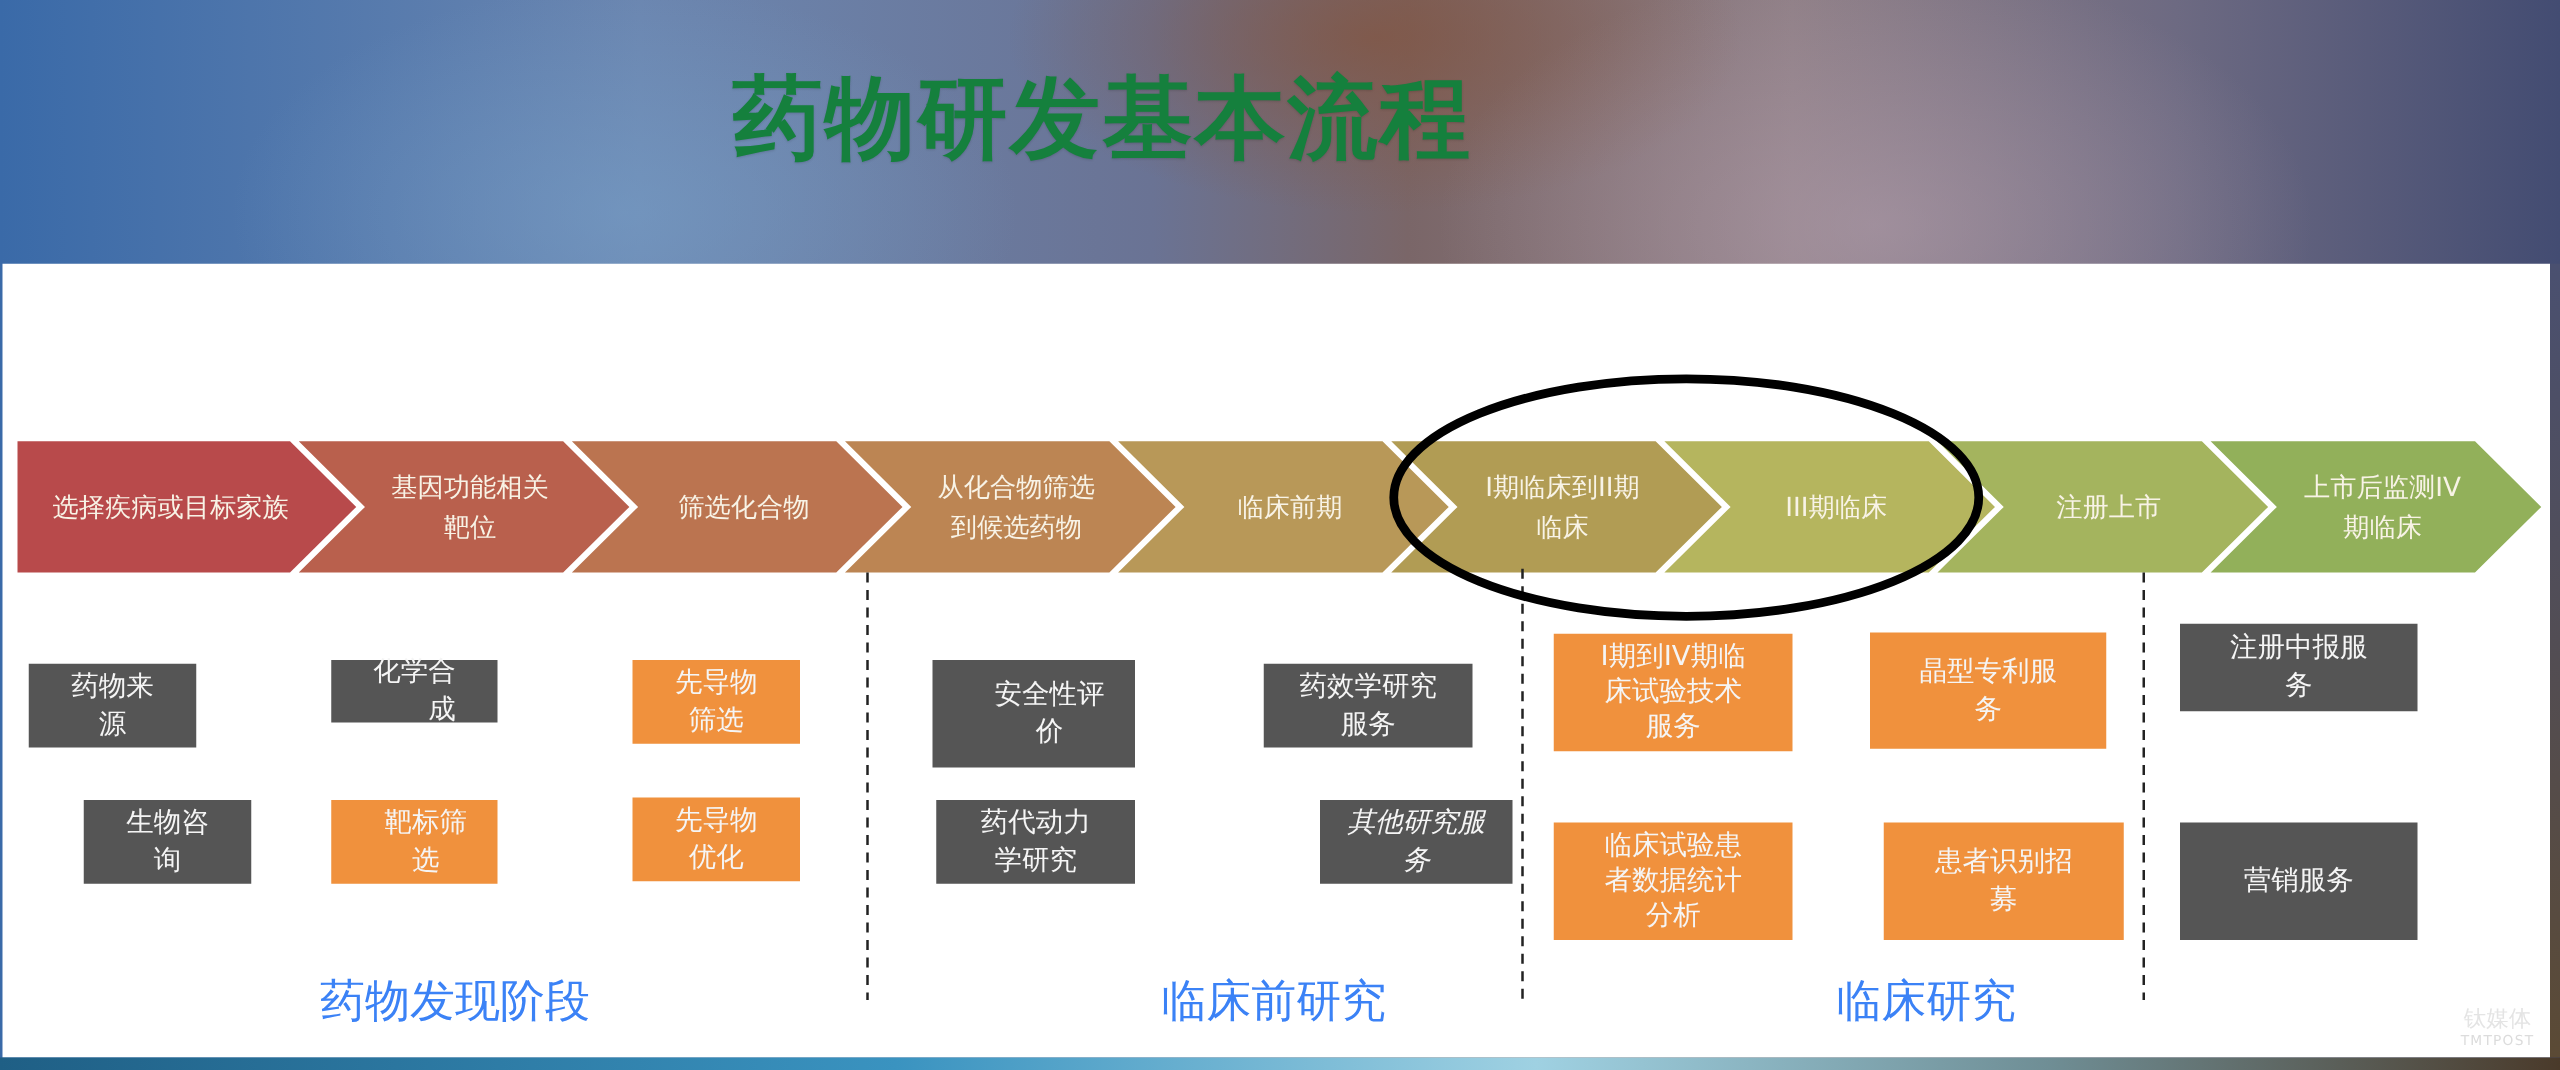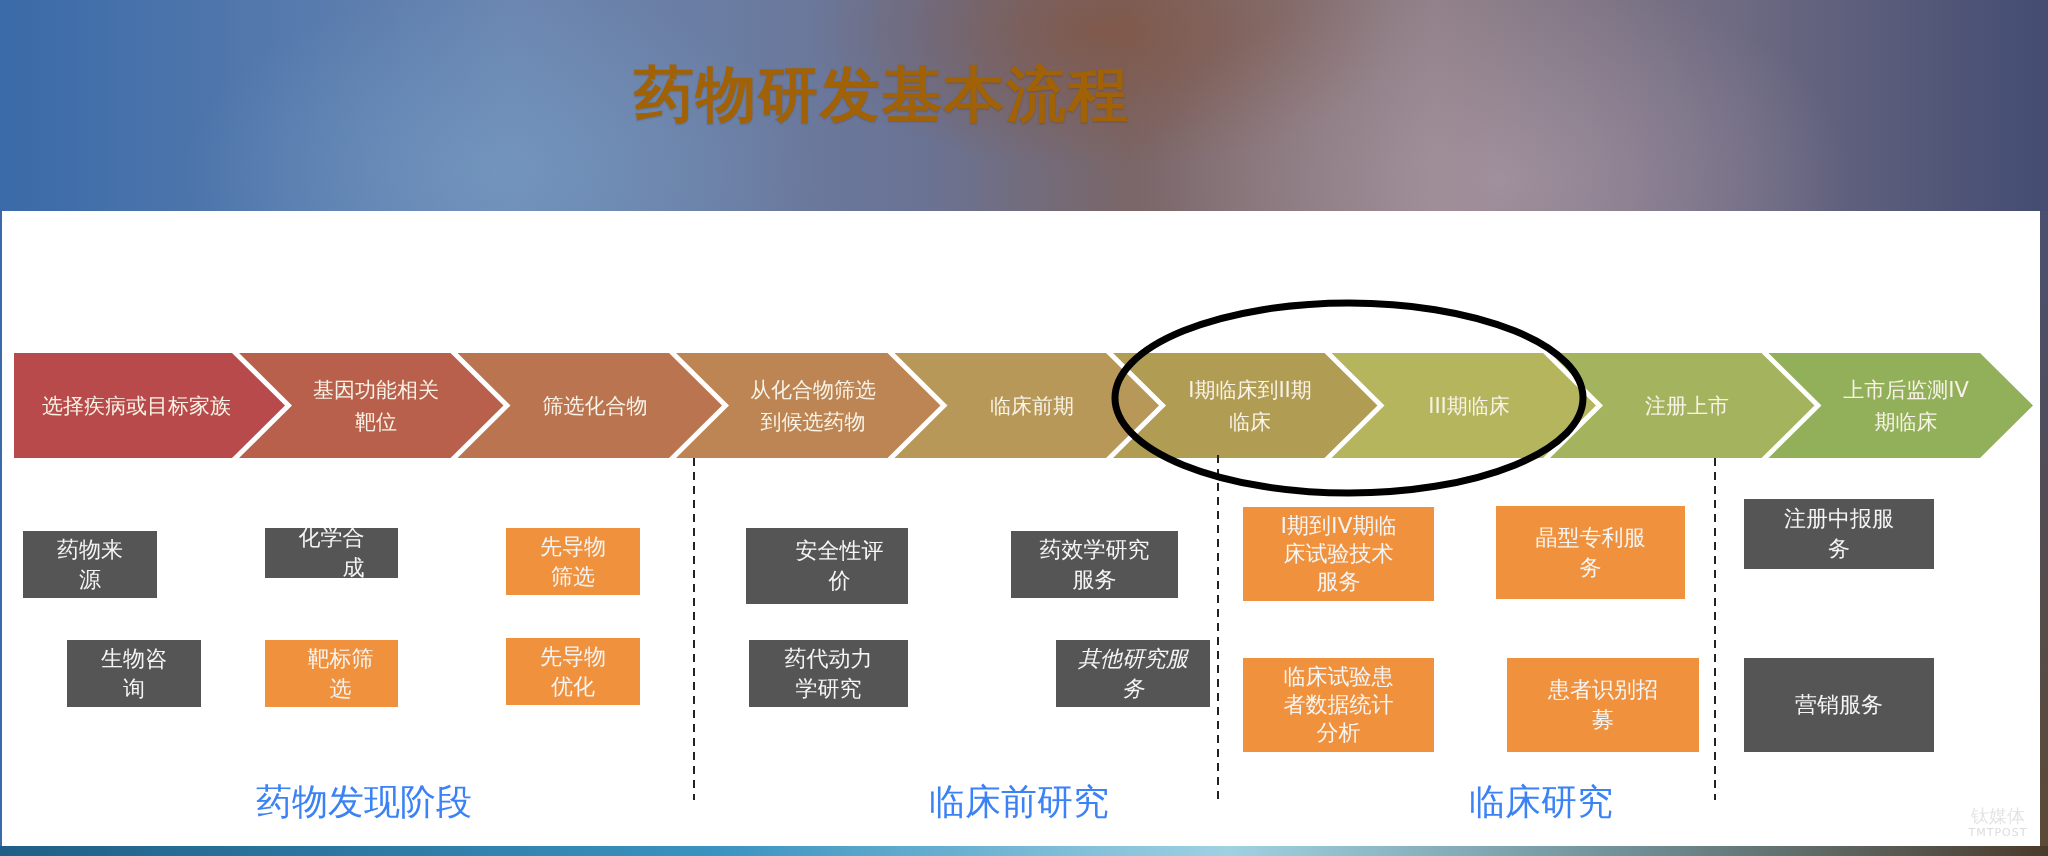--- a/index.html
+++ b/index.html
@@ -15,21 +15,21 @@
   .bottom-band {
     position: absolute; left: 0; top: 846px; width: 2048px; height: 10px;
     background: linear-gradient(90deg, #1f5f85 0%, #3a93c0 35%, #9fd1e2 60%, #6f8e95 80%, #4a3a2a 100%);
   }
   .right-edge {
     position: absolute; left: 2040px; top: 211px; width: 8px; height: 635px;
     background: linear-gradient(180deg, #4a5070 0%, #5b4a35 100%);
   }
   .title {
     position: absolute; left: 0; width: 1764px; top: 44px; text-align: center;
-    color: #a16207; font-size: 60px; font-weight: bold; letter-spacing: 2px;
+    color: #15803d; font-size: 72px; font-weight: bold; letter-spacing: 2px;
     line-height: 100px;
     text-shadow: 0 1px 2px rgba(0,0,0,0.15);
   }
   .panel {
     position: absolute; left: 2px; top: 211px; width: 2038px; height: 635px;
     background: #ffffff;
   }
   .flow-svg { position: absolute; left: 0; top: 0; }
   .chev-label {
     position: absolute; color: #f8f3e6; font-size: 21px; text-align: center;
@@ -102,21 +102,21 @@
 询</div>
 <div class="box dark" style="left:265px;top:528px;width:133px;height:50px;text-align:right;">化学合
 成</div>
 <div class="box orange" style="left:265px;top:640px;width:133px;height:67px;padding-left:24px;">靶标筛
 选</div>
 <div class="box orange" style="left:506px;top:528px;width:134px;height:67px;">先导物
 筛选</div>
 <div class="box orange" style="left:506px;top:638px;width:134px;height:67px;">先导物
 优化</div>
 
-<div class="box dark" style="left:746px;top:528px;width:162px;height:76px;padding-left:31px;">安全性评
+<div class="box dark" style="left:746px;top:528px;width:162px;height:86px;padding-left:31px;">安全性评
 价</div>
 <div class="box dark" style="left:749px;top:640px;width:159px;height:67px;">药代动力
 学研究</div>
 <div class="box dark" style="left:1011px;top:531px;width:167px;height:67px;">药效学研究
 服务</div>
 <div class="box dark" style="left:1056px;top:640px;width:154px;height:67px;font-style:italic;">其他研究服
 务</div>
 
 <div class="box orange" style="left:1243px;top:507px;width:191px;height:94px;line-height:28px;">I期到IV期临
 床试验技术

